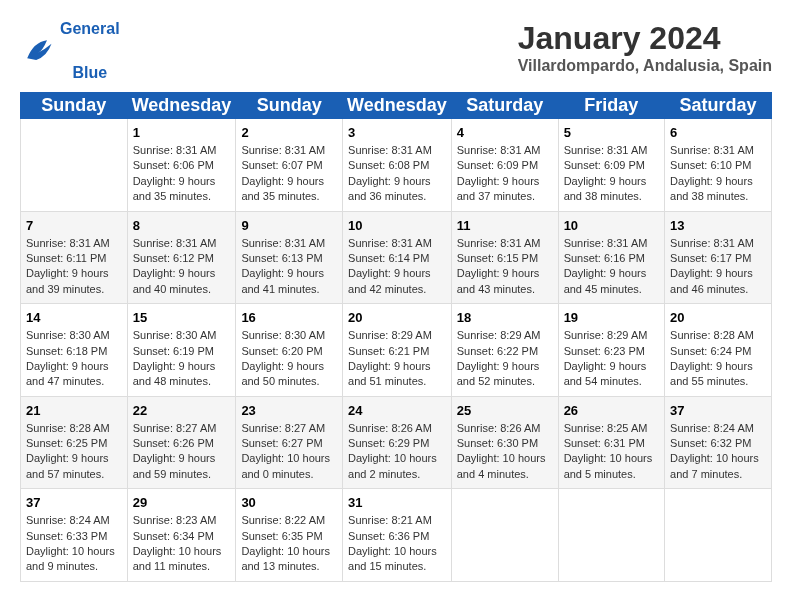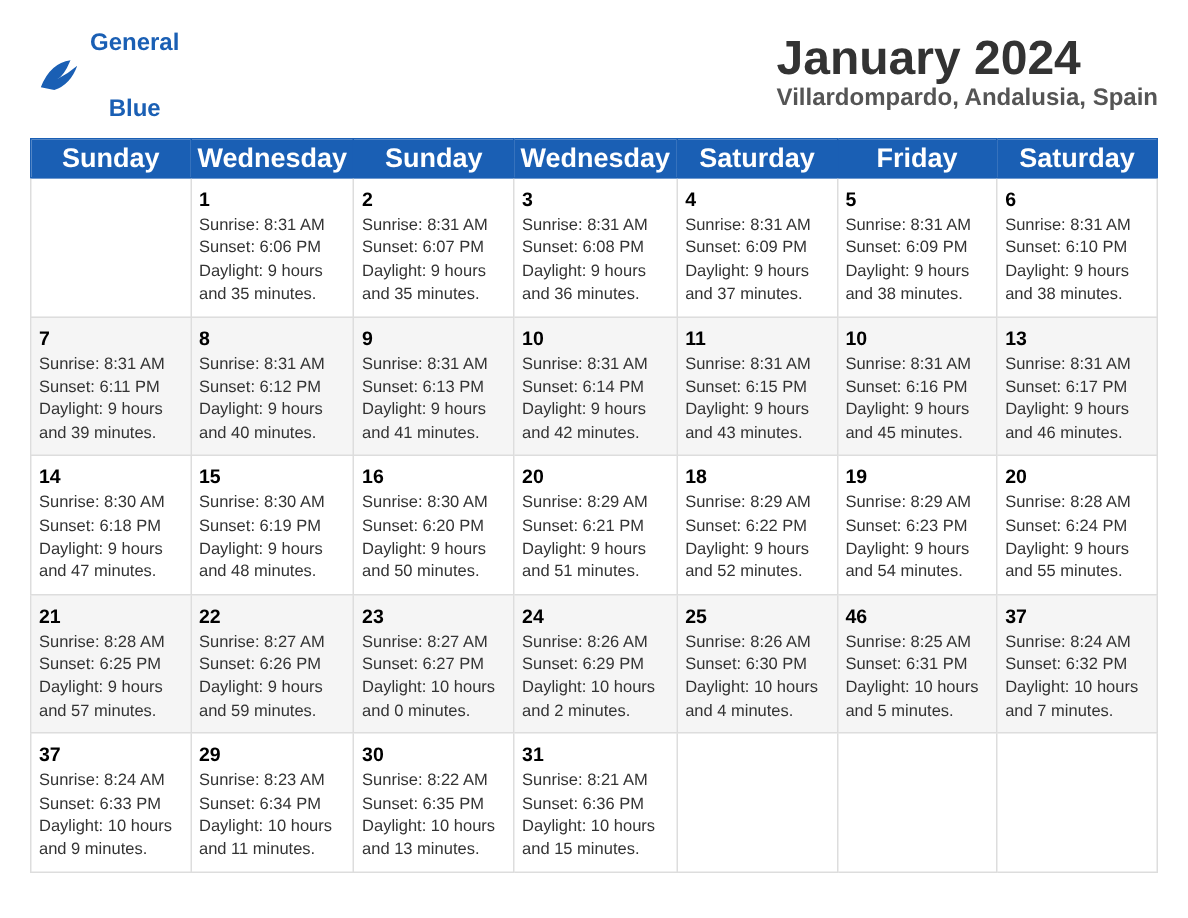--- a/index.html
+++ b/index.html
@@ -262,21 +262,21 @@
           Sunrise: 8:26 AM<br>Sunset: 6:29 PM<br>Daylight: 10 hours and 2 minutes.
         </div>
         </td>
         <td>
           <div class="day-num">25</div>
         <div class="day-info">
           Sunrise: 8:26 AM<br>Sunset: 6:30 PM<br>Daylight: 10 hours and 4 minutes.
         </div>
         </td>
         <td>
-          <div class="day-num">46</div>
+          <div class="day-num">26</div>
         <div class="day-info">
           Sunrise: 8:25 AM<br>Sunset: 6:31 PM<br>Daylight: 10 hours and 5 minutes.
         </div>
         </td>
         <td>
           <div class="day-num">37</div>
         <div class="day-info">
           Sunrise: 8:24 AM<br>Sunset: 6:32 PM<br>Daylight: 10 hours and 7 minutes.
         </div>
         </td>

